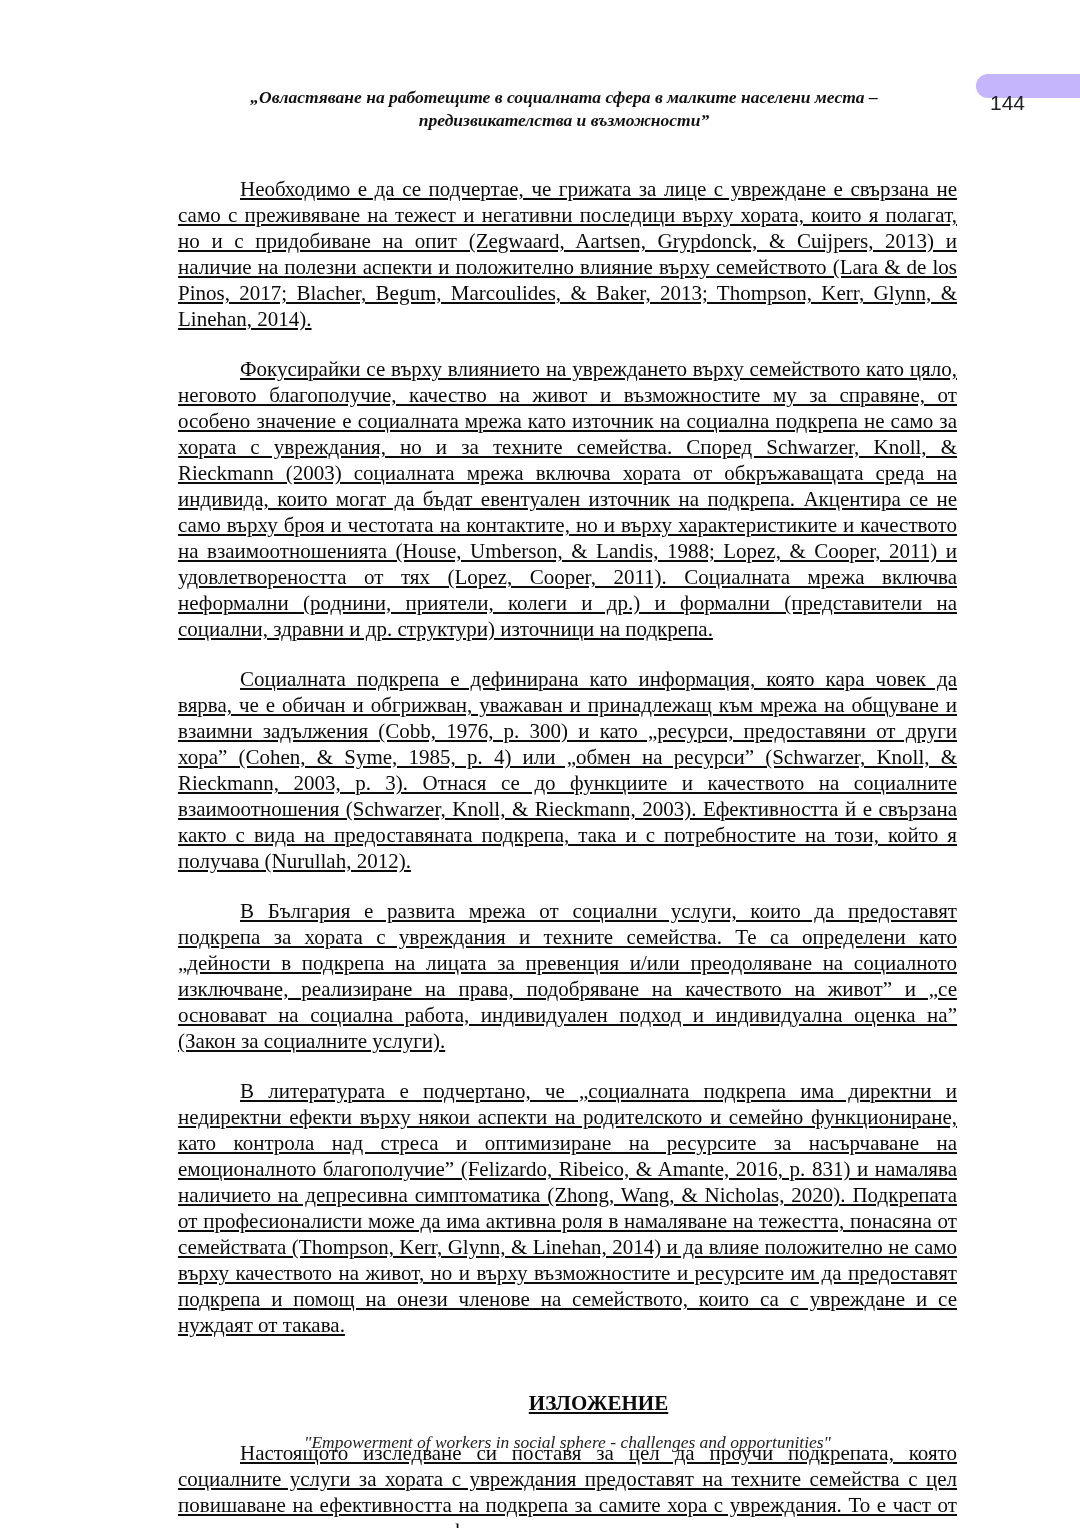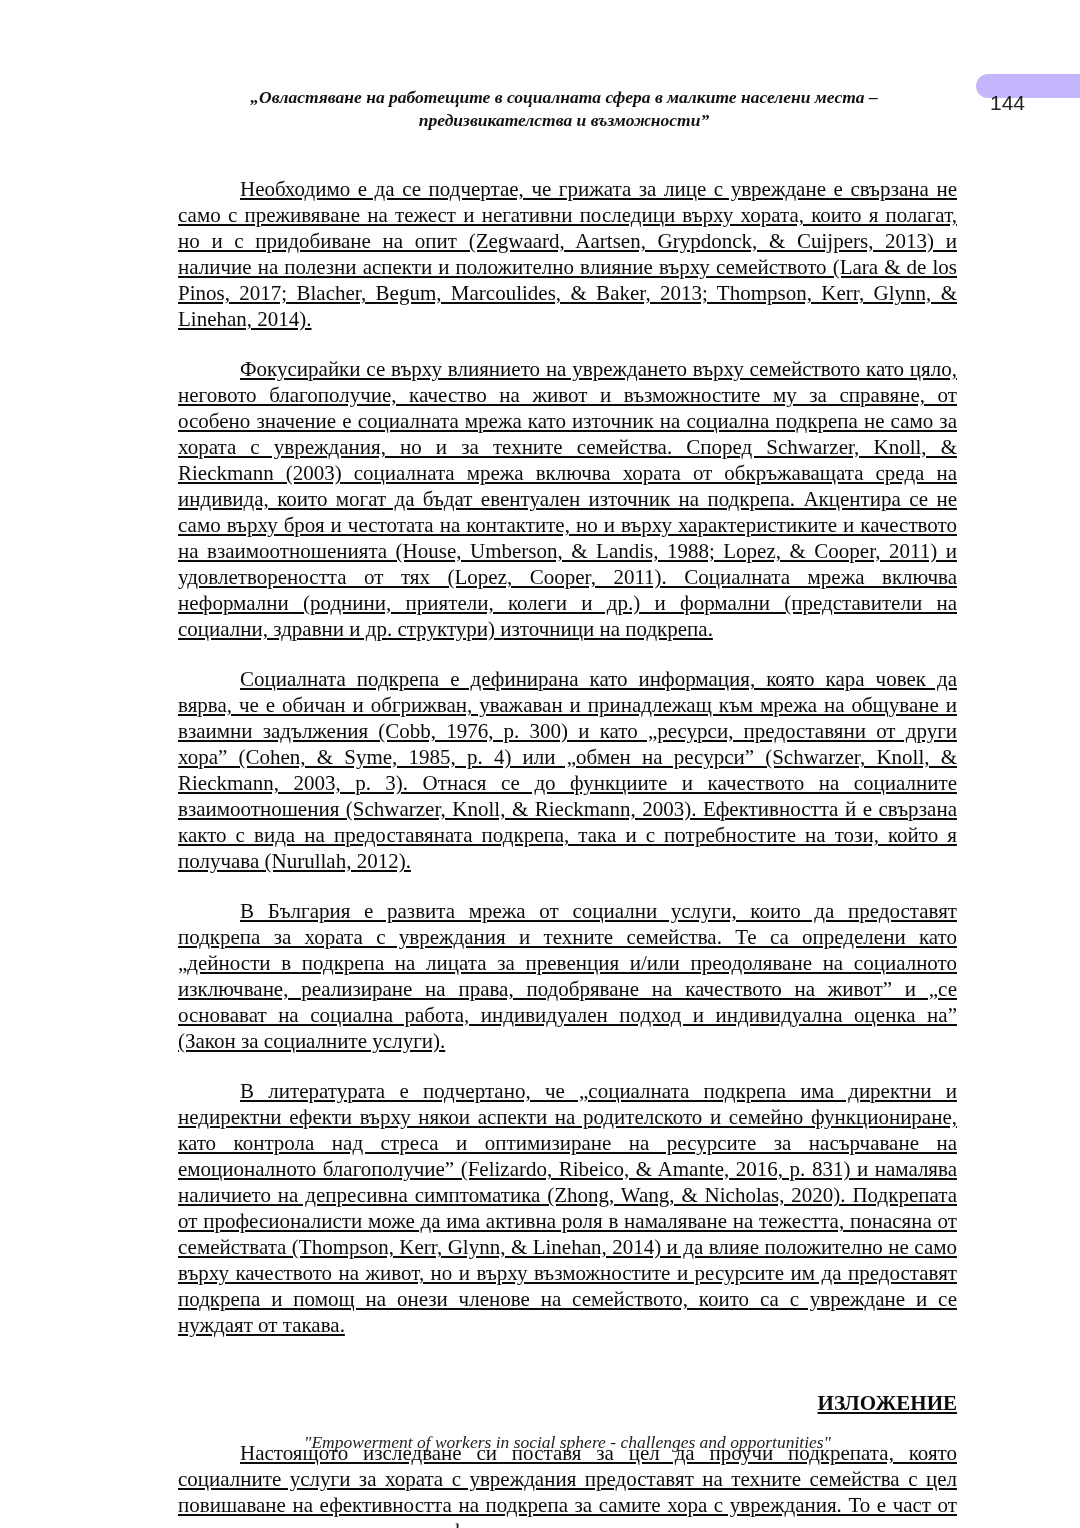--- a/index.html
+++ b/index.html
@@ -51,21 +51,21 @@
     text-align: justify;
     text-decoration: underline;
   }
   .body-text p {
     text-indent: 62px;
     margin: 0;
   }
   .heading {
     font-weight: bold;
     text-indent: 62px;
-    text-align: right;
+    text-align: center;
   }
   .heading.main { margin-top: 28px; }
   .footer {
     position: absolute;
     top: 1396px;
     left: 130px;
     width: 827px;
     text-align: center;
     font-style: italic;
     font-size: 17.5px;

